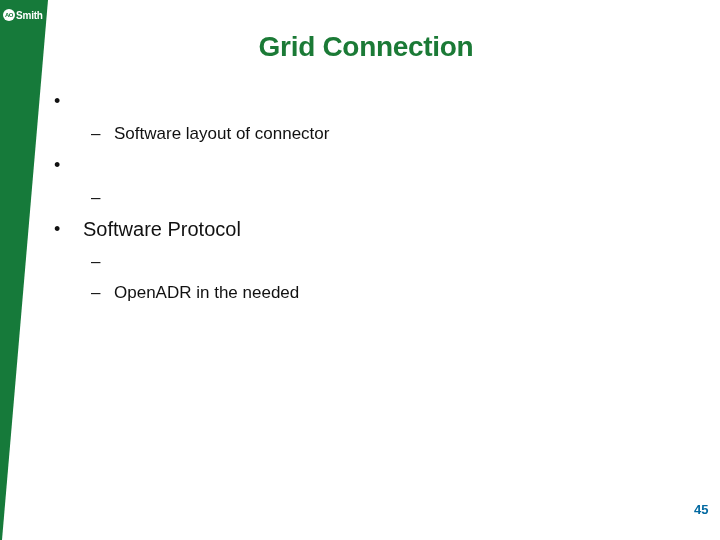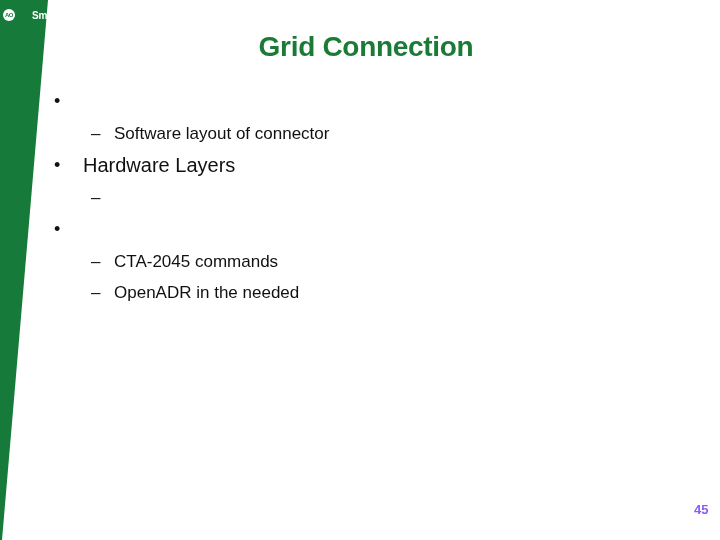--- a/index.html
+++ b/index.html
@@ -1,28 +1,28 @@
 <!DOCTYPE html>
 <html><head>
   <meta charset="utf-8">
   <style>
     html, body { margin: 0; padding: 0; }
     body { width: 720px; height: 540px; position: relative; overflow: hidden; background: #ffffff; font-family: "Liberation Sans", sans-serif; }
     .band { position: absolute; left: 0; top: 0; width: 720px; height: 540px; }
-    .logo { position: absolute; left: 3px; top: 9px; display: flex; align-items: center; gap: 17px; }
+    .logo { position: absolute; left: 3px; top: 9px; display: flex; align-items: center; gap: 1px; }
     .logo-mark { width: 12px; height: 12px; border-radius: 50%; background: #ffffff; color: #167a3a; font-size: 6px; font-weight: bold; display: flex; align-items: center; justify-content: center; line-height: 1; letter-spacing: -0.5px; }
     .logo-text { color: #ffffff; font-size: 10px; font-weight: bold; letter-spacing: -0.2px; }
     .title { position: absolute; left: 0; width: 732px; top: 31px; text-align: center; color: #1b7a36; font-weight: bold; font-size: 28px; letter-spacing: -0.3px; }
     .list { position: absolute; left: 54px; top: 88px; margin: 0; padding: 0; list-style: none; }
     .l1 { position: relative; font-size: 20px; color: #111111; height: 26px; line-height: 26px; padding-left: 29px; margin-top: 7px; }
     .l1:first-child { margin-top: 0; }
     .l1 .bullet { position: absolute; left: 0; top: 0; font-size: 18px; }
     .l2 { position: relative; font-size: 17px; color: #111111; height: 22px; line-height: 22px; padding-left: 60px; margin-top: 9px; }
     .l2 .dash { position: absolute; left: 37px; top: 0; }
-    .page-num { position: absolute; left: 694px; top: 502px; color: #8b5cf6; font-weight: bold; font-size: 13px; }
+    .page-num { position: absolute; left: 694px; top: 502px; color: #0369a1; font-weight: bold; font-size: 13px; }
   </style>
 </head>
 <body>
 
 <svg class="band" viewBox="0 0 720 540" width="720" height="540">
   <polygon points="0,0 48,0 2,540 0,540" fill="#167a3a"></polygon>
 </svg>
 
 <div class="logo">
   <span class="logo-mark">AO</span>
@@ -34,31 +34,30 @@
 <ul class="list">
   <li class="l1">
     <span class="bullet">•</span>
   </li>
   <li class="l2">
     <span class="dash">–</span>
     <span>Software layout of connector</span>
   </li>
   <li class="l1">
     <span class="bullet">•</span>
-    <span>Hardware Layers</span>
   </li>
   <li class="l2">
     <span class="dash">–</span>
   </li>
   <li class="l1">
     <span class="bullet">•</span>
+    <span>Software Protocol</span>
   </li>
   <li class="l2">
     <span class="dash">–</span>
-    <span>CTA-2045 commands</span>
   </li>
   <li class="l2">
     <span class="dash">–</span>
     <span>OpenADR in the needed</span>
   </li>
 </ul>
 
 <div class="page-num">45</div>
 
 </body></html>

